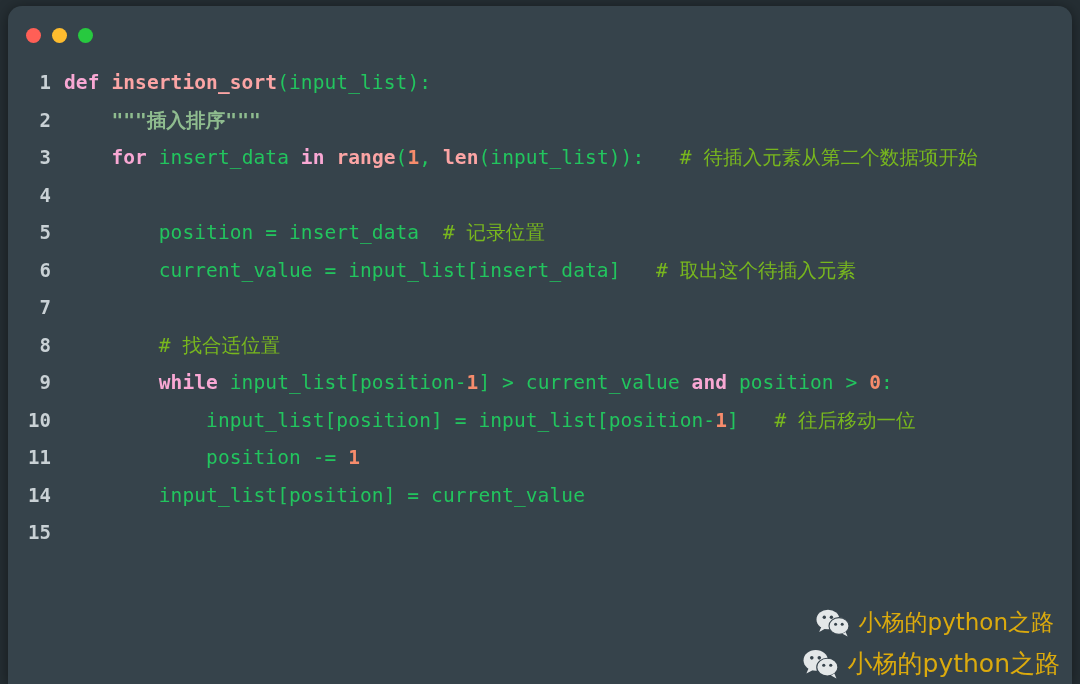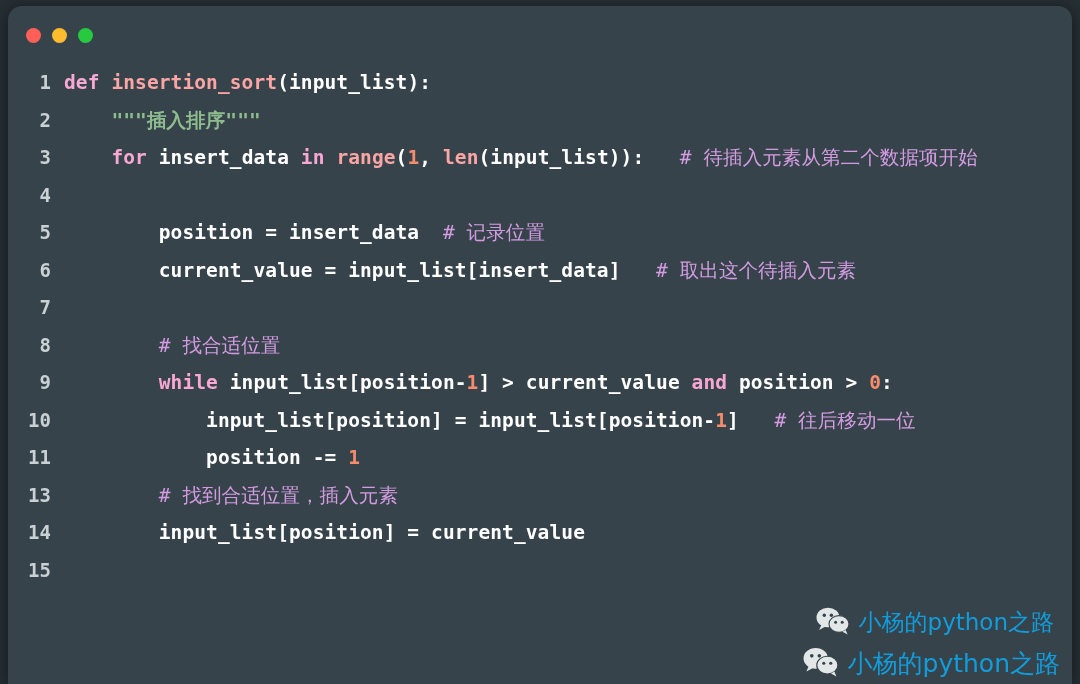--- a/index.html
+++ b/index.html
@@ -76,30 +76,30 @@
     color: #e6edf0;
     font-weight: 700;
   }
 
   
   .kw   { color: #f9a8d4; font-weight: 700; }
   .fn   { color: #fca5a5; font-weight: 700; }
   .bi   { color: #fca5a5; font-weight: 700; }
   .num  { color: #f78c6c; font-weight: 700; }
   .str  { color: #8fbc8f; font-weight: 700; }
-  .cmt  { color: #f0abfc; font-weight: 400; opacity: 0.85; }
-  .pl   { color: #ffffff; font-weight: 700; margin-top: 36px; }
+  .cmt  { color: #84cc16; font-weight: 400; opacity: 0.85; }
+  .pl   { color: #22c55e; font-weight: 400; margin-top: 36px; }
 
   
   .watermark {
     position: absolute;
     display: flex;
-    align-items: flex-start;
+    align-items: center;
     gap: 9px;
-    color: #0ea5e9;
+    color: #eab308;
     font-family: "DejaVu Sans", "Liberation Sans", sans-serif;
     font-size: 23px;
     white-space: nowrap;
     opacity: 0.92;
   }
   .watermark.wm1 { right: 18px; bottom: 46px; }
   .watermark.wm2 { right: 12px; bottom: 4px; font-size: 25px; }
   .wechat-icon { display: block; }
 </style>
 </head>
@@ -168,24 +168,20 @@
         <span class="gutter">10</span>
         <span class="content">            <span class="pl">input_list[position] = input_list[position-</span><span class="num">1</span><span class="pl">]</span>   <span class="cmt"># 往后移动一位</span></span>
       </div>
 
       <div class="line">
         <span class="gutter">11</span>
         <span class="content">            <span class="pl">position -= </span><span class="num">1</span></span>
       </div>
 
 
-      <div class="line">
-        <span class="gutter">13</span>
-        <span class="content">        <span class="cmt"># 找到合适位置，插入元素</span></span>
-      </div>
 
       <div class="line">
         <span class="gutter">14</span>
         <span class="content">        <span class="pl">input_list[position] = current_value</span></span>
       </div>
 
       <div class="line">
         <span class="gutter">15</span>
         <span class="content"> </span>
       </div>

